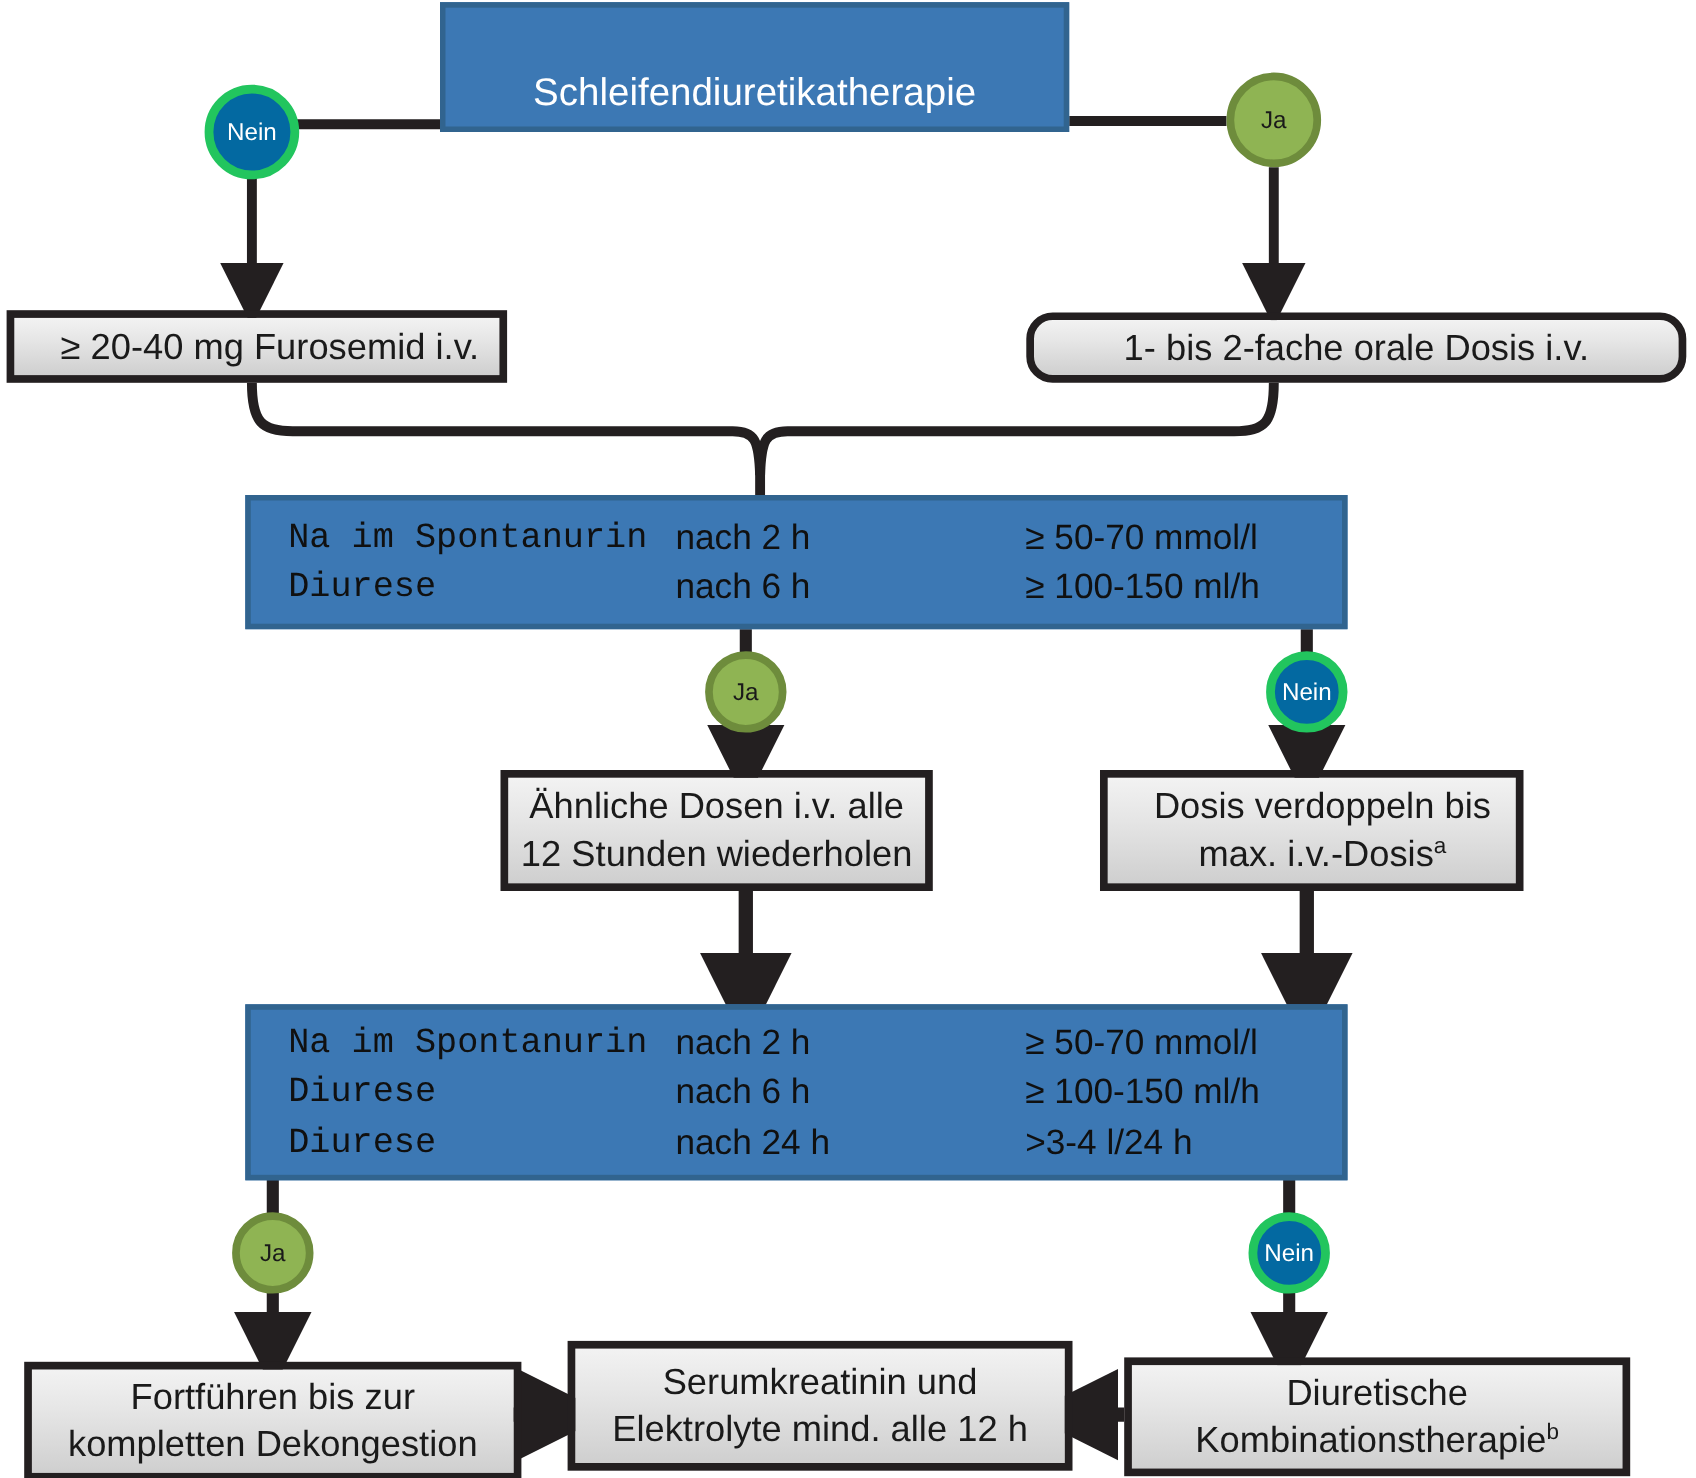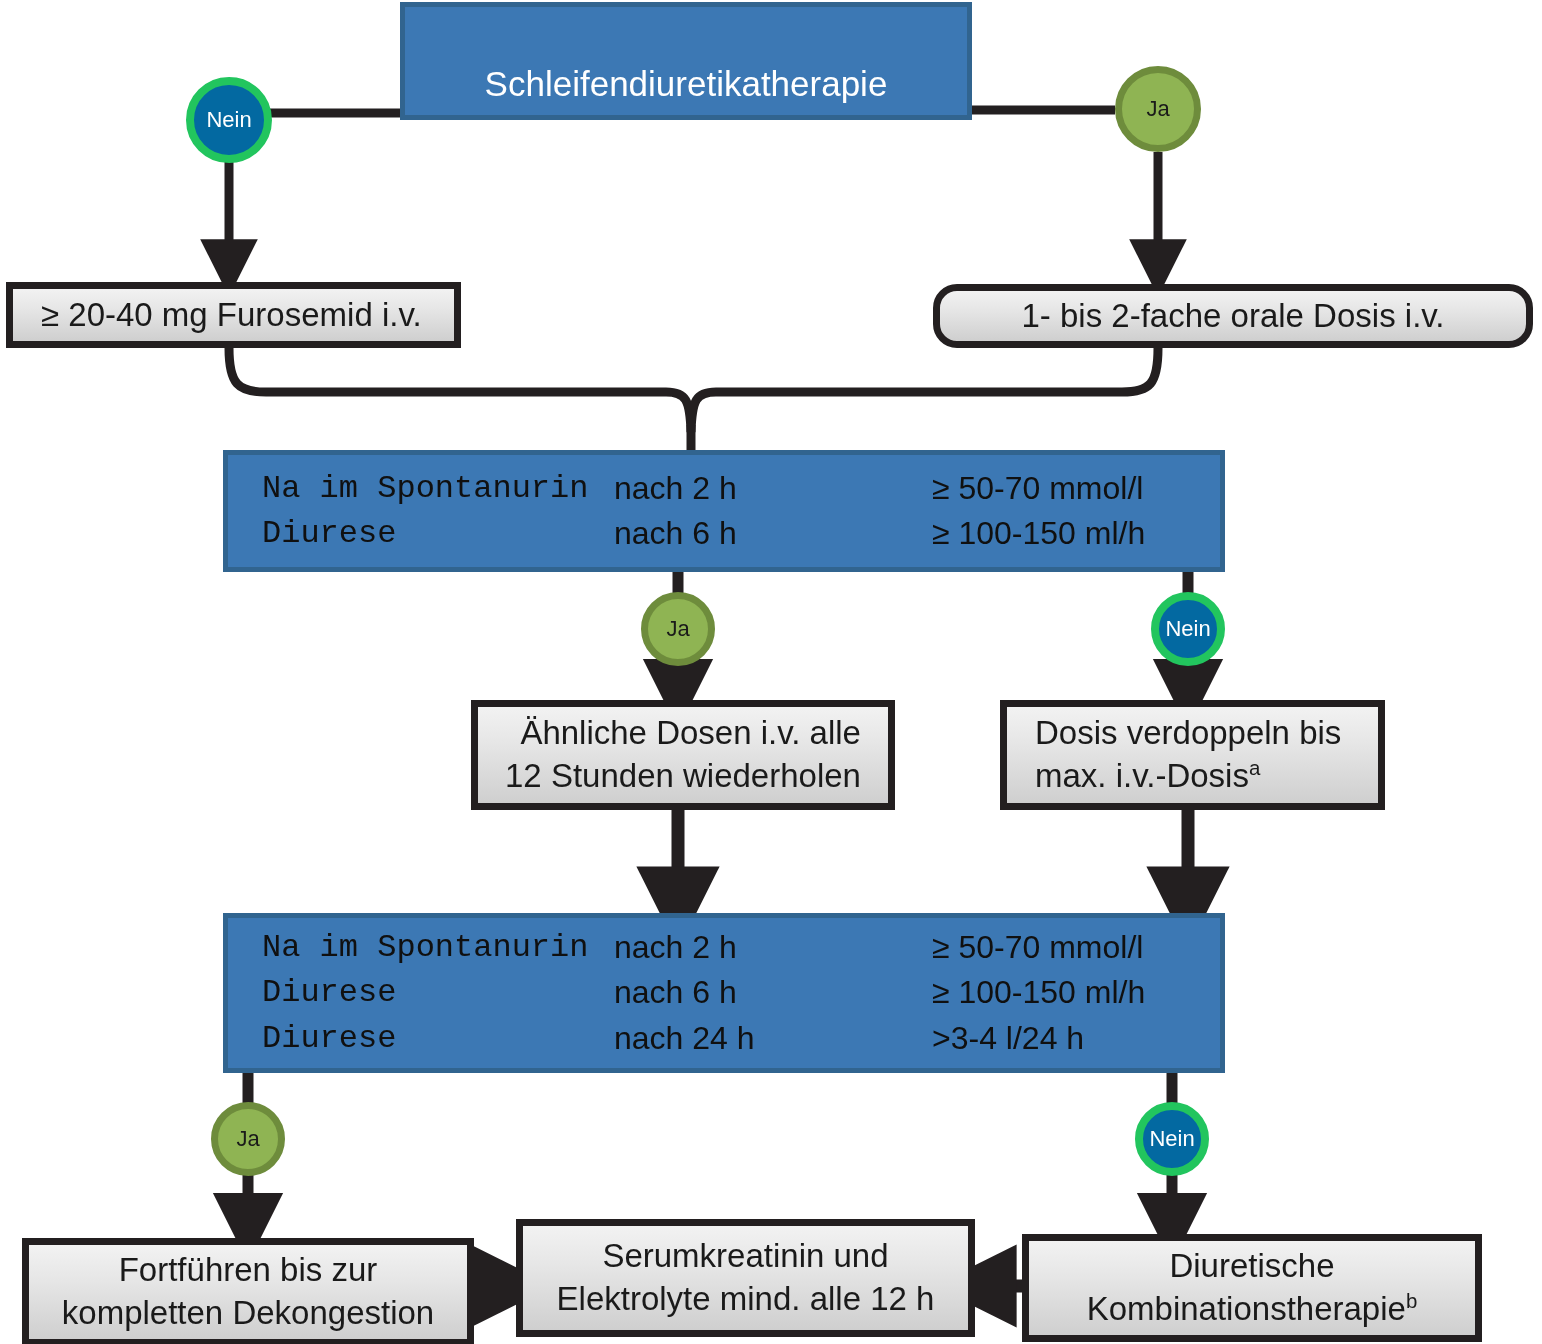--- a/index.html
+++ b/index.html
@@ -73,22 +73,22 @@
     justify-content: center;
     text-align: center;
     color: #1a1a1a;
     font-size: 33px;
     line-height: 1.30;
     z-index: 5;
     padding: 2px 10px;
   }
   .gray-box.left-align {
     justify-content: flex-start;
-    text-align: left;
-    padding-left: 28px;
+    text-align: center;
+    padding-left: 42px;
   }
   .gray-box sup {
     font-size: 0.62em;
     vertical-align: super;
     line-height: 0;
   }
 
   
   .circle {
     position: absolute;
@@ -204,21 +204,21 @@
   </div>
 
   <div class="circle circle-ja" style="left:641px; top:592px; width:74px; height:74px;">
     <span>Ja</span>
   </div>
 
   <div class="circle circle-nein" style="left:1151px; top:592px; width:74px; height:74px;">
     <span>Nein</span>
   </div>
 
-  <div class="gray-box" style="left:471px; top:700px; width:424px; height:110px;text-align:right;">
+  <div class="gray-box" style="left:455px; top:700px; width:393px; height:110px;">
     <div>
       <span>Ähnliche Dosen i.v. alle</span><br>
       <span>12 Stunden wiederholen</span>
     </div>
   </div>
 
   <div class="gray-box left-align" style="left:1000px; top:700px; width:385px; height:110px;">
     <div>
       <span>Dosis verdoppeln bis</span><br>
       <span>max. i.v.-Dosis</span><sup>a</sup>

